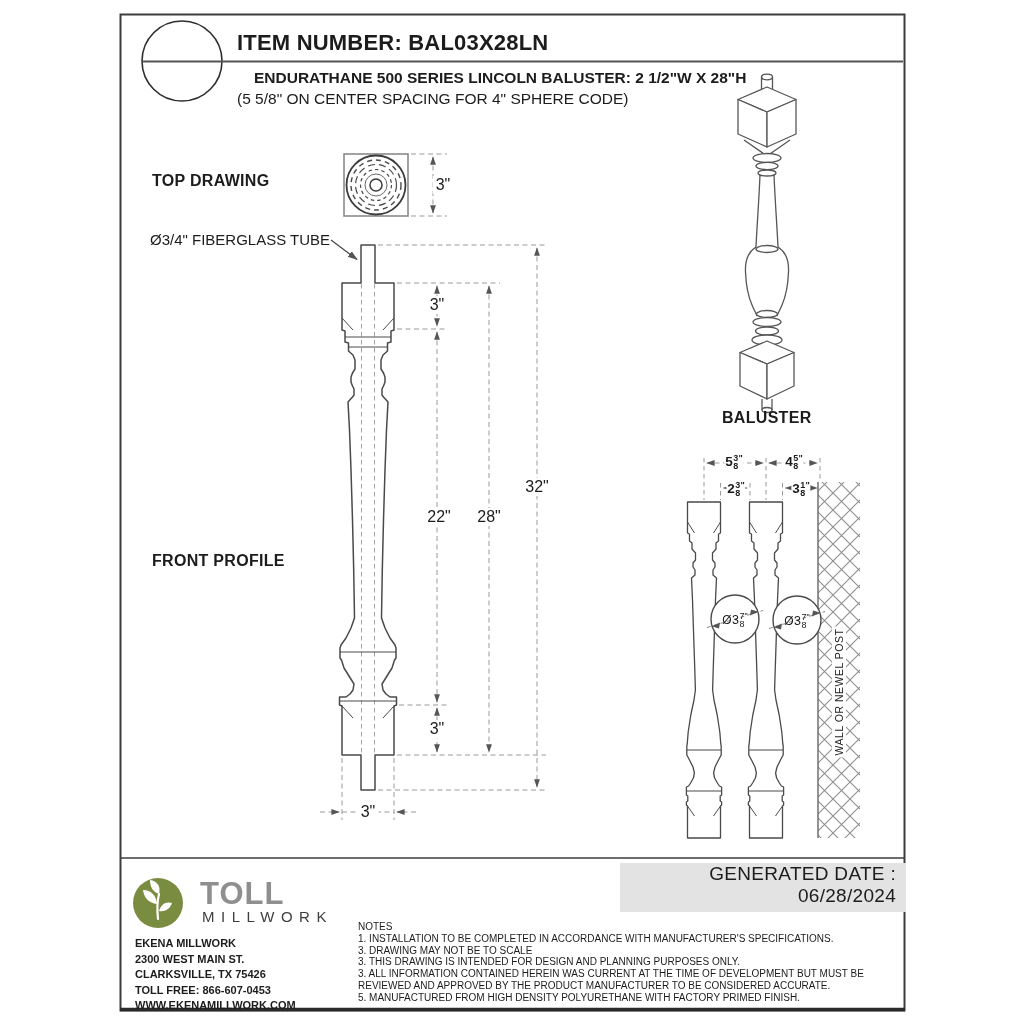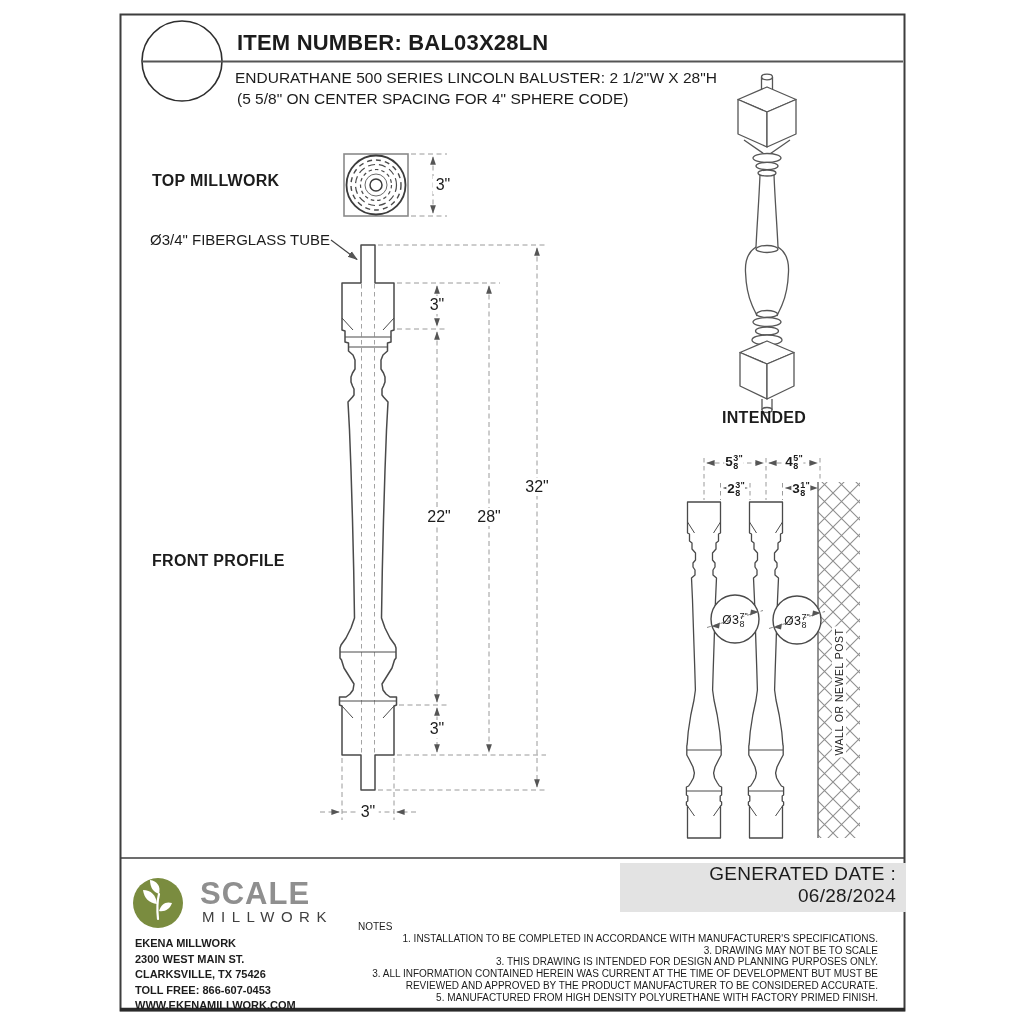--- a/index.html
+++ b/index.html
@@ -19,21 +19,21 @@
   .fr .u{font-size:9px;align-self:flex-start;line-height:8px;}
   .fr .p{font-size:12px;font-weight:normal;margin-right:.5px;}
   .sph{background:transparent;font-weight:normal;font-size:12.5px;}
   .walltext{font-size:10.5px;letter-spacing:.5px;background:#fff;padding:1px 2px;white-space:nowrap;
             transform:translate(-50%,-50%) rotate(-90deg);}
   .datecell{font-size:19px;letter-spacing:.3px;padding:0 10px 5px 10px;}
   .brandname{font-size:31px;font-weight:bold;letter-spacing:1px;line-height:28px;}
   .brandsub{font-size:15px;letter-spacing:6.5px;line-height:17px;}
   .addr{font-size:11px;font-weight:bold;line-height:15.5px;white-space:pre-line;}
   .notes{font-size:10px;line-height:11.8px;width:520px;}
-  .notes .nt{font-weight:normal;text-align:right;}
+  .notes .nt{font-weight:normal;}
 </style>
 </head>
 <body>
 
 <div id="page">
 
   <svg id="draw" width="1024" height="1024" viewBox="0 0 1024 1024">
     <defs>
       <marker id="ar" viewBox="0 0 10 10" refX="9" refY="5" markerWidth="8.5" markerHeight="8.5" orient="auto-start-reverse">
         <path d="M0,1.6 L10,5 L0,8.4 Z" fill="#555"></path>
@@ -206,26 +206,26 @@
     <g>
       <circle cx="158" cy="903" r="25" fill="#7a8c3f"></circle>
       <path d="M158,919 C157,910 157,902 159,894" stroke="#fff" stroke-width="2.2" fill="none" stroke-linecap="round"></path>
       <path d="M157,904 C149,903 144,898 143,890 C151,890 156,895 157,904 Z" fill="#fff"></path>
       <path d="M159,894 C153,892 150,887 150,880 C157,881 161,886 159,894 Z" fill="#fff"></path>
       <path d="M159,911 C165,912 170,909 172,903 C166,901 161,904 159,911 Z" fill="#fff"></path>
     </g>
   </svg>
 
   <div class="abs title" style="left:237px;top:30px;">ITEM NUMBER: BAL03X28LN</div>
-  <div class="abs desc" style="left:235px;top:67px;">ENDURATHANE 500 SERIES LINCOLN BALUSTER: 2 1/2"W X 28"H</div>
+  <div class="abs desc" style="left:254px;top:67px;font-weight:bold;">ENDURATHANE 500 SERIES LINCOLN BALUSTER: 2 1/2"W X 28"H</div>
   <div class="abs desc" style="left:237px;top:88px;">(5 5/8" ON CENTER SPACING FOR 4" SPHERE CODE)</div>
 
-  <div class="abs viewlab" style="left:152px;top:172px;">TOP MILLWORK</div>
+  <div class="abs viewlab" style="left:152px;top:172px;">TOP DRAWING</div>
   <div class="abs viewlab" style="left:152px;top:552px;">FRONT PROFILE</div>
-  <div class="abs viewlab" style="left:722px;top:409px;">INTENDED</div>
+  <div class="abs viewlab" style="left:722px;top:409px;">BALUSTER</div>
   <div class="abs callout" style="left:150px;top:231px;">Ø3/4" FIBERGLASS TUBE</div>
 
   <div class="abs ctr dimtxt" style="left:443px;top:185px;">3"</div>
   <div class="abs ctr dimtxt" style="left:437px;top:305px;">3"</div>
   <div class="abs ctr dimtxt" style="left:439px;top:517px;">22"</div>
   <div class="abs ctr dimtxt" style="left:489px;top:517px;">28"</div>
   <div class="abs ctr dimtxt" style="left:537px;top:487px;">32"</div>
   <div class="abs ctr dimtxt" style="left:437px;top:729px;">3"</div>
   <div class="abs ctr dimtxt" style="left:368px;top:812px;">3"</div>
 
@@ -288,21 +288,21 @@
           <i>7</i>
           <i>8</i>
         </span>
         <span class="u">"</span>
       </span>
   </div>
 
   <div class="abs walltext" style="left:839px;top:692px;">WALL OR NEWEL POST</div>
 
   <div class="abs datecell" style="left:620px;top:863px;width:266px;text-align:right;background:#e3e3e3;">GENERATED DATE : 06/28/2024</div>
-  <div class="abs brandname" style="left:200px;top:880px;color:#8f8f8f;">SCALE</div>
+  <div class="abs brandname" style="left:200px;top:880px;color:#8f8f8f;">TOLL</div>
   <div class="abs brandsub" style="left:202px;top:908px;color:#404040;">MILLWORK</div>
   <div class="abs addr" style="left:135px;top:936px;">EKENA MILLWORK
 2300 WEST MAIN ST.
 CLARKSVILLE, TX 75426
 TOLL FREE: 866-607-0453
 WWW.EKENAMILLWORK.COM</div>
 
   <div class="abs notes" style="left:358px;top:921px;">
     <div style="font-weight:normal;">NOTES</div>
     <div class="nt">1. INSTALLATION TO BE COMPLETED IN ACCORDANCE WITH MANUFACTURER'S SPECIFICATIONS.</div>

